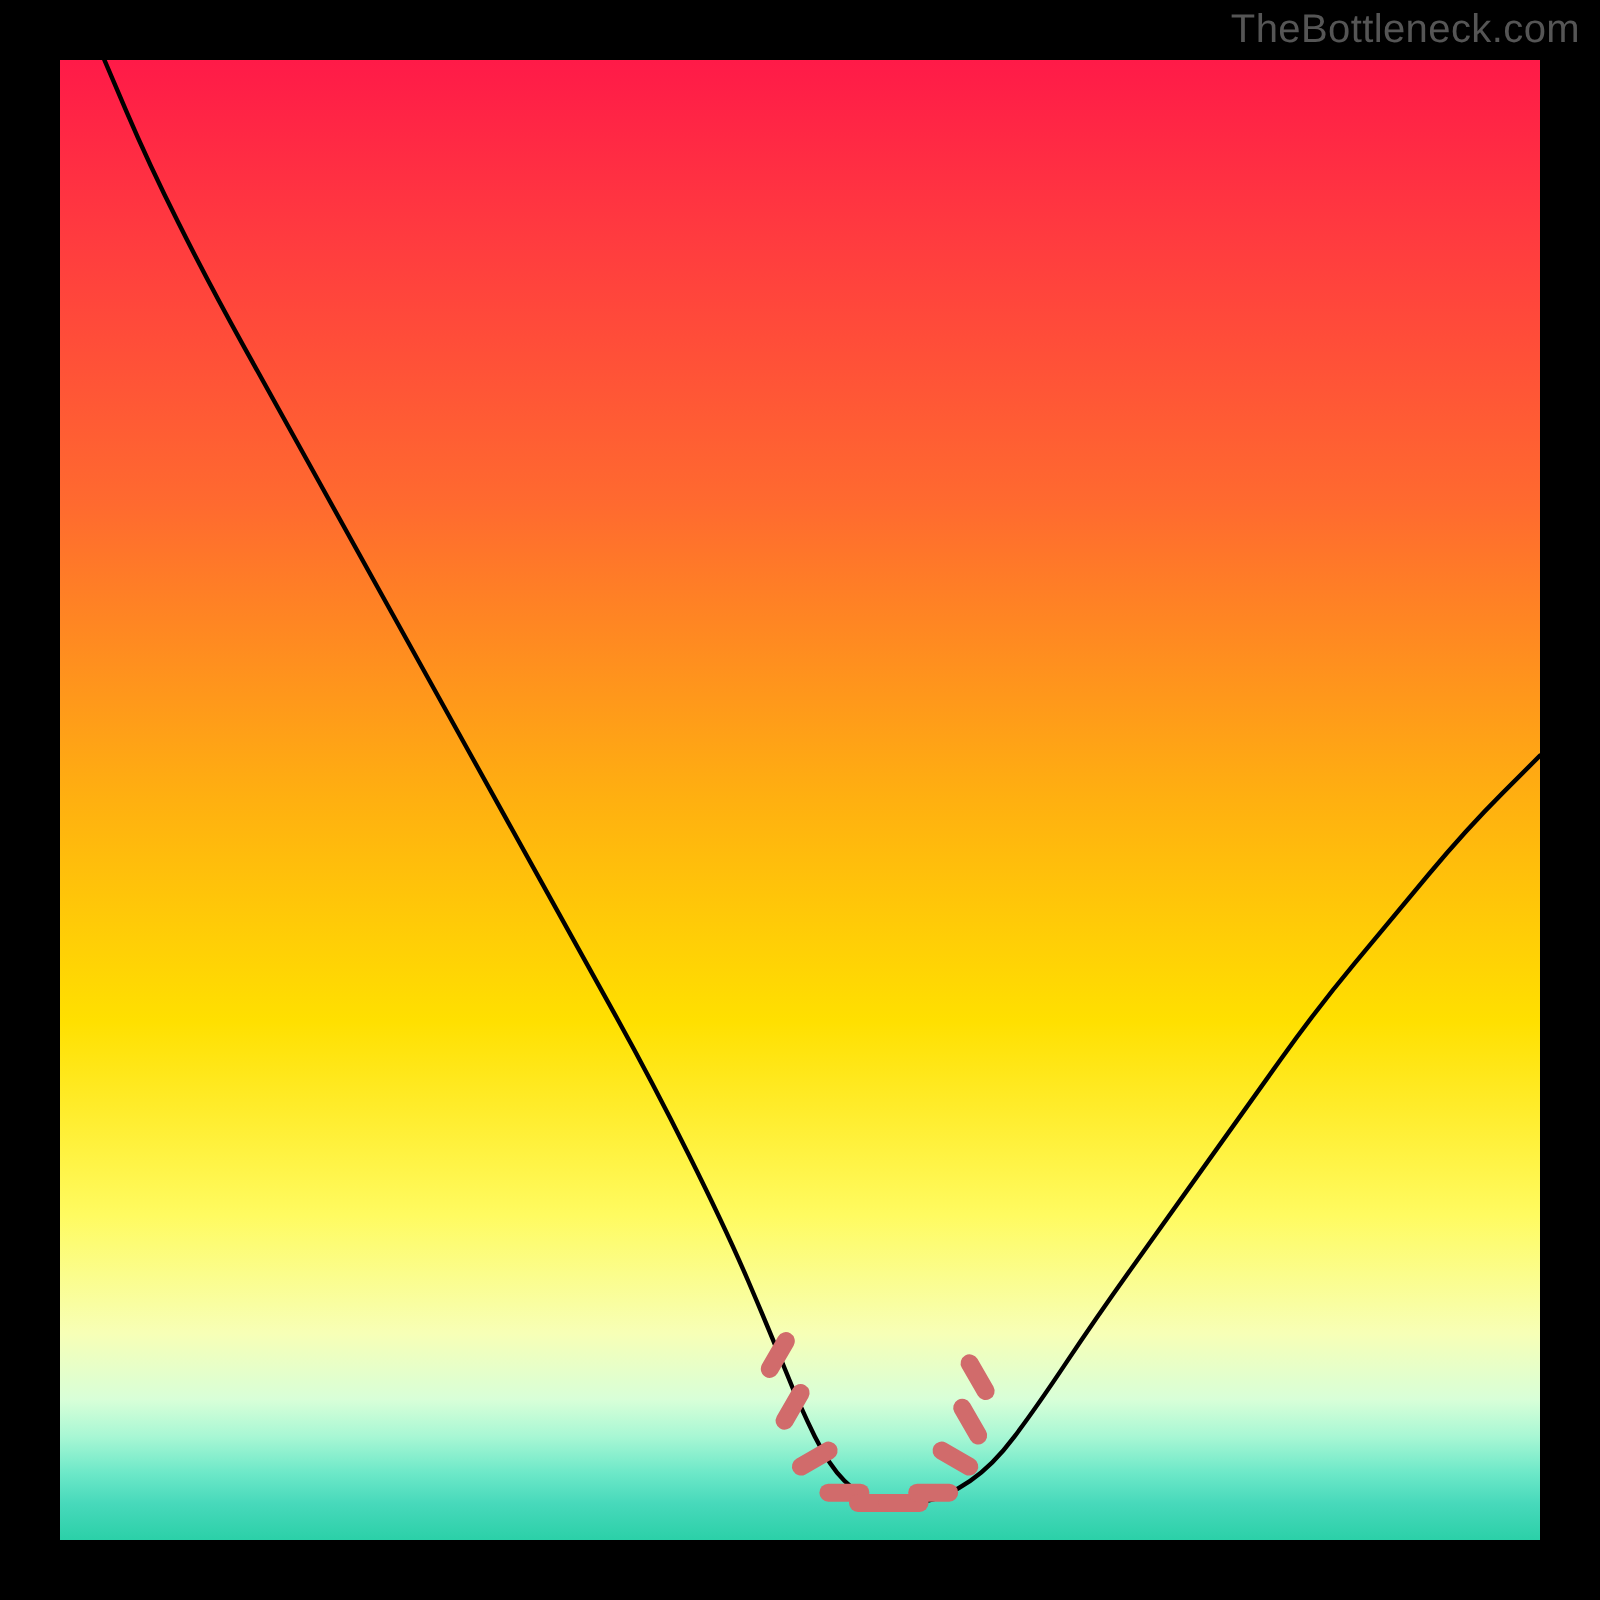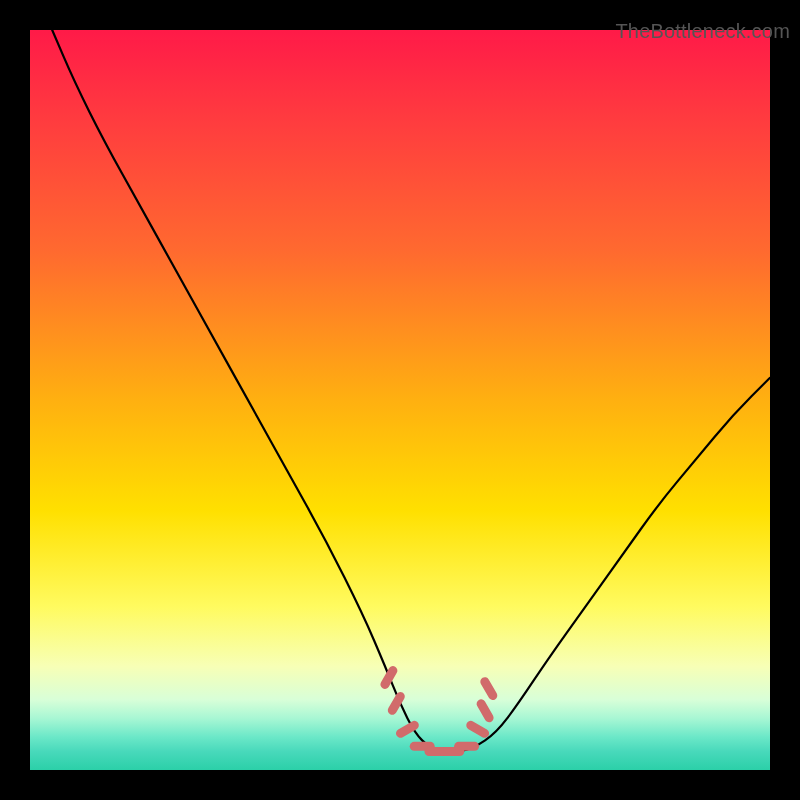--- a/index.html
+++ b/index.html
@@ -12,21 +12,21 @@
     font-family: Arial, Helvetica, sans-serif;
   }
   .frame {
     position: relative;
     width: 800px;
     height: 800px;
     background: #000;
   }
   .watermark {
     position: absolute;
-    top: 20px;
+    top: 4px;
     right: 10px;
     color: #555;
     font-size: 20px;
     font-weight: 500;
     letter-spacing: 0.2px;
     z-index: 5;
   }
   .plot {
     position: absolute;
     left: 30px;

